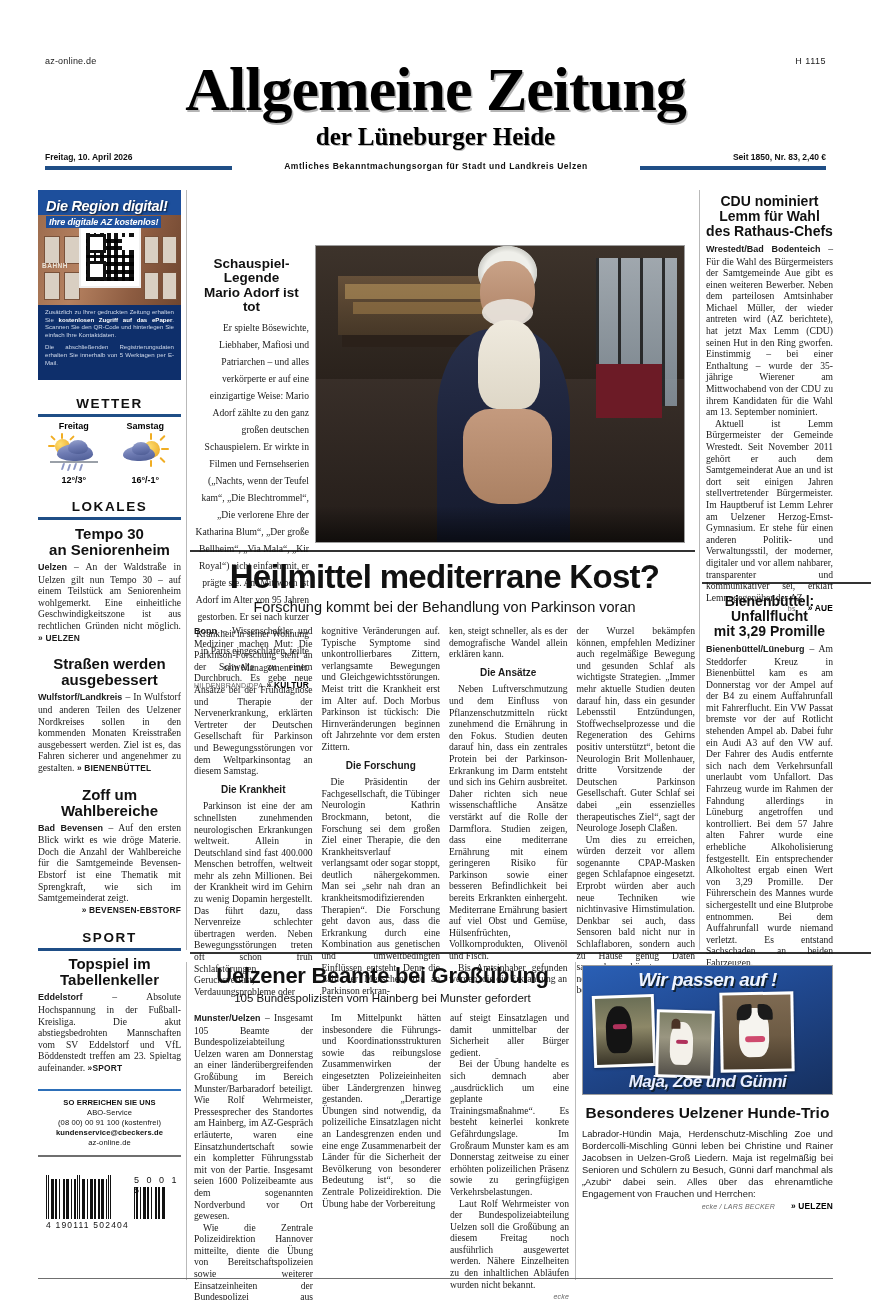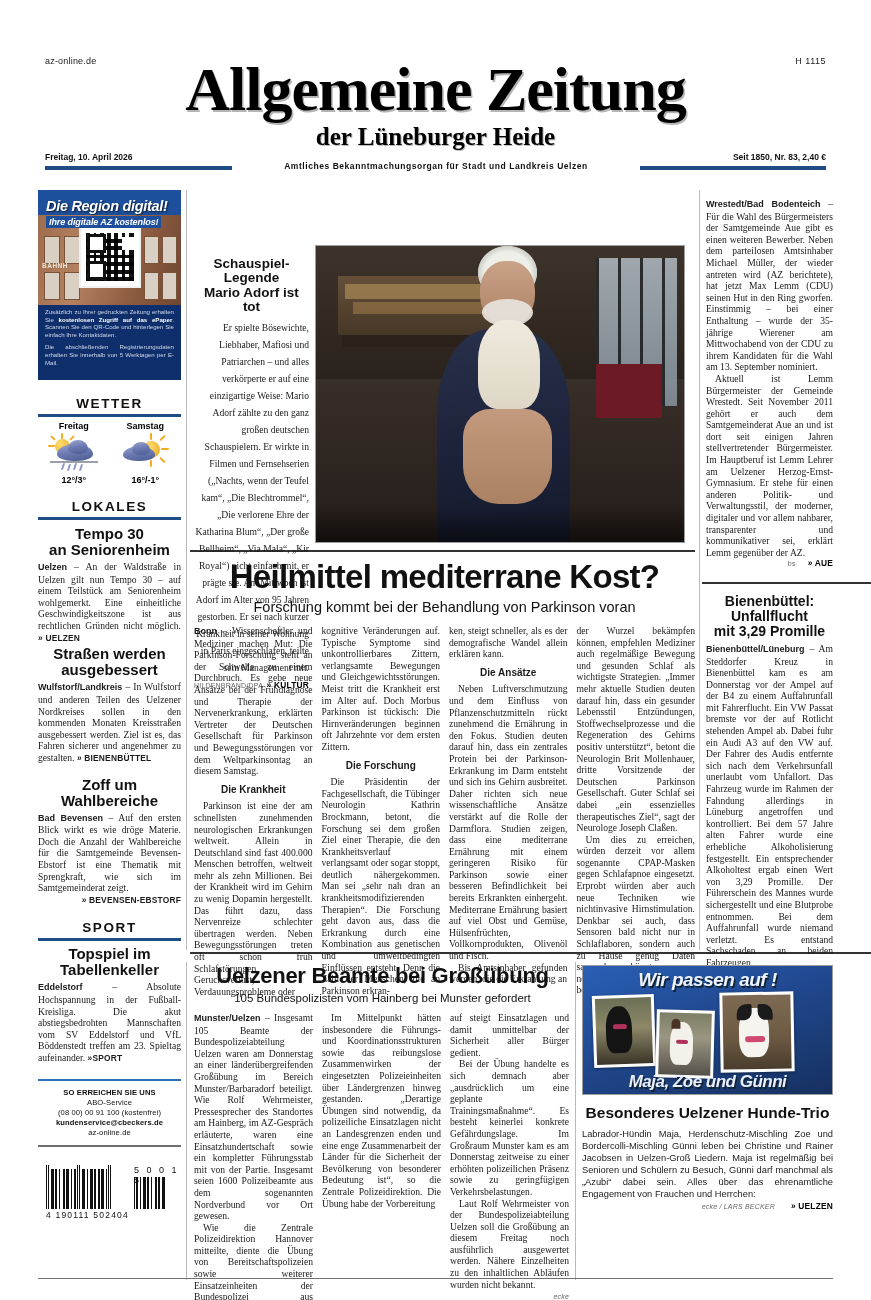--- a/index.html
+++ b/index.html
@@ -198,21 +198,21 @@
         <div class="sec-rule" style="margin-top:3px;"></div>
 
         <div style="margin-top:6px;">
           <div class="hl" style="font-size:15px;white-space:pre-line;">Tempo 30
 an Seniorenheim</div>
           <div class="bodytext" style="margin-top:3px;">
             <p class="first"><span class="kicker" style="font-family:'Liberation Sans',sans-serif;font-size:9px;">Uelzen</span><span> – An der Waldstraße in Uelzen gilt nun Tempo 30 – auf einem Teilstück am Seniorenheim wohlgemerkt. Eine einheitliche Geschwindigkeitszone ist aus rechtlichen Gründen nicht möglich.</span> <span class="ref">» UELZEN</span></p>
           </div>
         </div>
 
-        <div style="margin-top:2px;">
+        <div style="margin-top:12px;">
           <div class="hl" style="font-size:15px;white-space:pre-line;">Straßen werden
 ausgebessert</div>
           <div class="bodytext" style="margin-top:3px;">
             <p class="first"><span class="kicker" style="font-family:'Liberation Sans',sans-serif;font-size:9px;">Wulfstorf/Landkreis</span><span> – In Wulfstorf und anderen Teilen des Uelzener Nordkreises sollen in den kommenden Monaten Kreisstraßen ausgebessert werden. Ziel ist es, das Fahren sicherer und angenehmer zu gestalten.</span> <span class="ref">» BIENENBÜTTEL</span></p>
           </div>
         </div>
 
         <div style="margin-top:12px;">
           <div class="hl" style="font-size:15px;white-space:pre-line;">Zoff um
 Wahlbereiche</div>
@@ -337,20 +337,23 @@
       <div style="position:absolute;left:33%;top:28%;width:36%;height:72%;background:linear-gradient(175deg,#28304b 0%,#1b2138 60%,#151a2c 100%);border-radius:40% 40% 0 0;"></div>
       <div style="position:absolute;left:44%;top:0%;width:16%;height:13%;background:radial-gradient(ellipse at 50% 70%,#efefea 0 55%,#cfcfc9 70%,transparent 72%);"></div>
       <div style="position:absolute;left:44.5%;top:5%;width:15%;height:22%;background:linear-gradient(180deg,#c9a287 0%,#b68c70 70%,#a67f63 100%);border-radius:45% 45% 48% 48%;"></div>
       <div style="position:absolute;left:45%;top:18%;width:14%;height:9%;background:#e8e4dd;border-radius:50%;opacity:.92;"></div>
       <div style="position:absolute;left:44%;top:25%;width:17%;height:30%;background:linear-gradient(180deg,#efeade 0%,#ded7c7 100%);border-radius:45% 45% 30% 30%;"></div>
       <div style="position:absolute;left:40%;top:55%;width:24%;height:32%;background:linear-gradient(180deg,#c49a7e 0%,#ab8163 100%);border-radius:30% 30% 40% 40%;"></div>
       <div style="position:absolute;left:0;bottom:0;width:100%;height:12%;background:linear-gradient(180deg,rgba(0,0,0,0) 0,rgba(0,0,0,.55) 100%);"></div>
     </div>
 
     <div style="position:absolute;left:668px;top:4px;width:127px;">
+      <div class="hl" style="font-size:14px;white-space:pre-line;">CDU nominiert
+Lemm für Wahl
+des Rathaus-Chefs</div>
       <div class="bodytext" style="margin-top:4px;">
         <p class="first"><span class="kicker" style="font-family:'Liberation Sans',sans-serif;font-size:9px;">Wrestedt/Bad Bodenteich</span><span> – Für die Wahl des Bürgermeisters der Samtgemeinde Aue gibt es einen weiteren Bewerber. Neben dem parteilosen Amtsinhaber Michael Müller, der wieder antreten wird (AZ berichtete), hat jetzt Max Lemm (CDU) seinen Hut in den Ring gworfen. Einstimmig – bei einer Enthaltung – wurde der 35-jährige Wierener am Mittwochabend von der CDU zu ihrem Kandidaten für die Wahl am 13. September nominiert.</span></p>
         <p>Aktuell ist Lemm Bürgermeister der Gemeinde Wrestedt. Seit November 2011 gehört er auch dem Samtgemeinderat Aue an und ist dort seit einigen Jahren stellvertretender Bürgermeister. Im Hauptberuf ist Lemm Lehrer am Uelzener Herzog-Ernst-Gymnasium. Er stehe für einen anderen Politik- und Verwaltungsstil, der moderner, digitaler und vor allem nahbarer, transparenter und kommunikativer sei, erklärt Lemm gegenüber der AZ.</p>
       </div>
       <div style="display:flex;justify-content:flex-end;gap:12px;align-items:baseline;">
         <span class="credit">bs</span>
         <span class="ref">» AUE</span>
       </div>
     </div>
 

